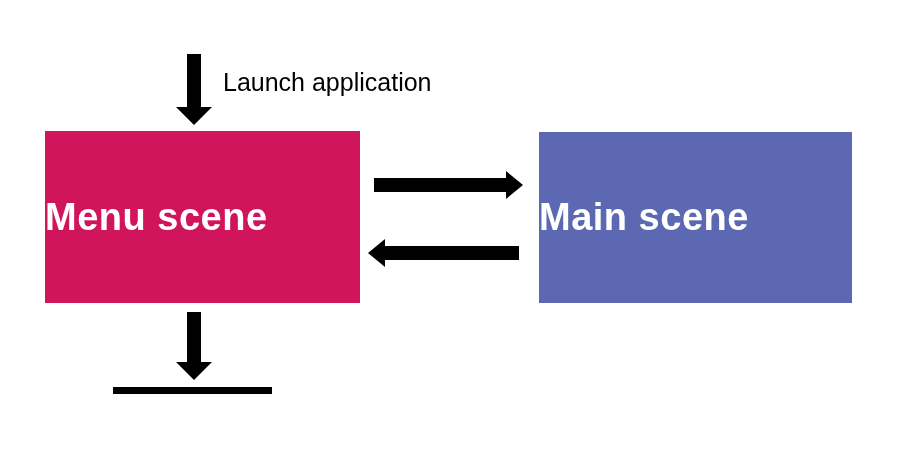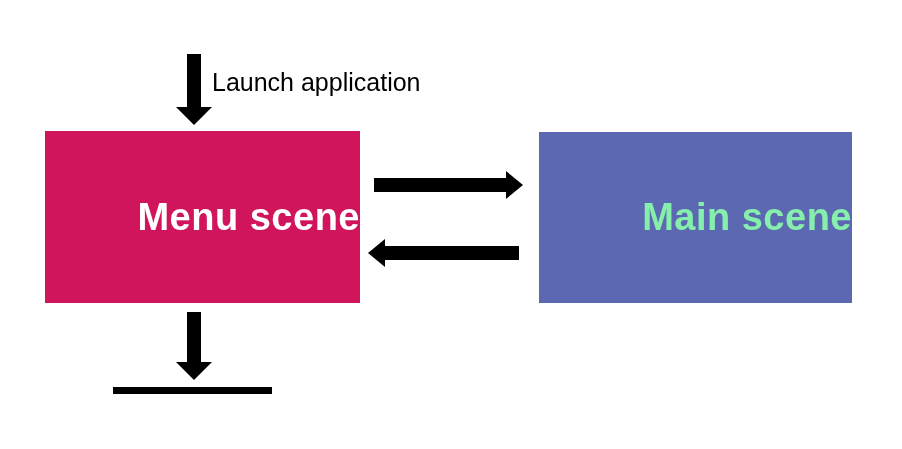--- a/index.html
+++ b/index.html
@@ -12,21 +12,21 @@
     position: relative;
     width: 902px;
     height: 449px;
     background: #ffffff;
     overflow: hidden;
   }
   .node {
     position: absolute;
     display: flex;
     align-items: center;
-    justify-content: flex-end;
+    justify-content: flex-start;
   }
   .node-label {
     font-size: 38px;
     font-weight: bold;
     letter-spacing: 0.5px;
   }
   .edge-label {
     position: absolute;
     font-size: 25px;
     line-height: 28px;
@@ -46,28 +46,28 @@
     position: absolute;
   }
 </style>
 </head>
 <body>
 
 <div class="canvas">
 
   <div class="shaft" style="left: 187px; top: 54px; width: 14px; height: 53px; background-color: rgb(0, 0, 0);"></div>
   <div class="head head-down" style="left: 176px; top: 107px; width: 36px; height: 18px; background-color: rgb(0, 0, 0);"></div>
-  <div class="edge-label" style="left: 212px; top: 68px; color: rgb(0, 0, 0);">Launch application</div>
+  <div class="edge-label" style="left: 223px; top: 68px; color: rgb(0, 0, 0);">Launch application</div>
 
   <div class="node" style="left: 45px; top: 131px; width: 315px; height: 172px; background-color: rgb(209, 21, 92);">
     <span class="node-label" style="color: rgb(255, 255, 255);">Menu scene</span>
   </div>
 
   <div class="node" style="left: 539px; top: 132px; width: 313px; height: 171px; background-color: rgb(92, 105, 178);">
-    <span class="node-label" style="color: #86efac; margin-left: 20px;">Main scene</span>
+    <span class="node-label" style="color: #ffffff;">Main scene</span>
   </div>
 
   <div class="shaft" style="left: 374px; top: 178px; width: 132px; height: 14px; background-color: rgb(0, 0, 0);"></div>
   <div class="head head-right" style="left: 506px; top: 171px; width: 17px; height: 28px; background-color: rgb(0, 0, 0);"></div>
 
   <div class="head head-left" style="left: 368px; top: 239px; width: 17px; height: 28px; background-color: rgb(0, 0, 0);"></div>
   <div class="shaft" style="left: 385px; top: 246px; width: 134px; height: 14px; background-color: rgb(0, 0, 0);"></div>
 
   <div class="shaft" style="left: 187px; top: 312px; width: 14px; height: 50px; background-color: rgb(0, 0, 0);"></div>
   <div class="head head-down" style="left: 176px; top: 362px; width: 36px; height: 18px; background-color: rgb(0, 0, 0);"></div>

